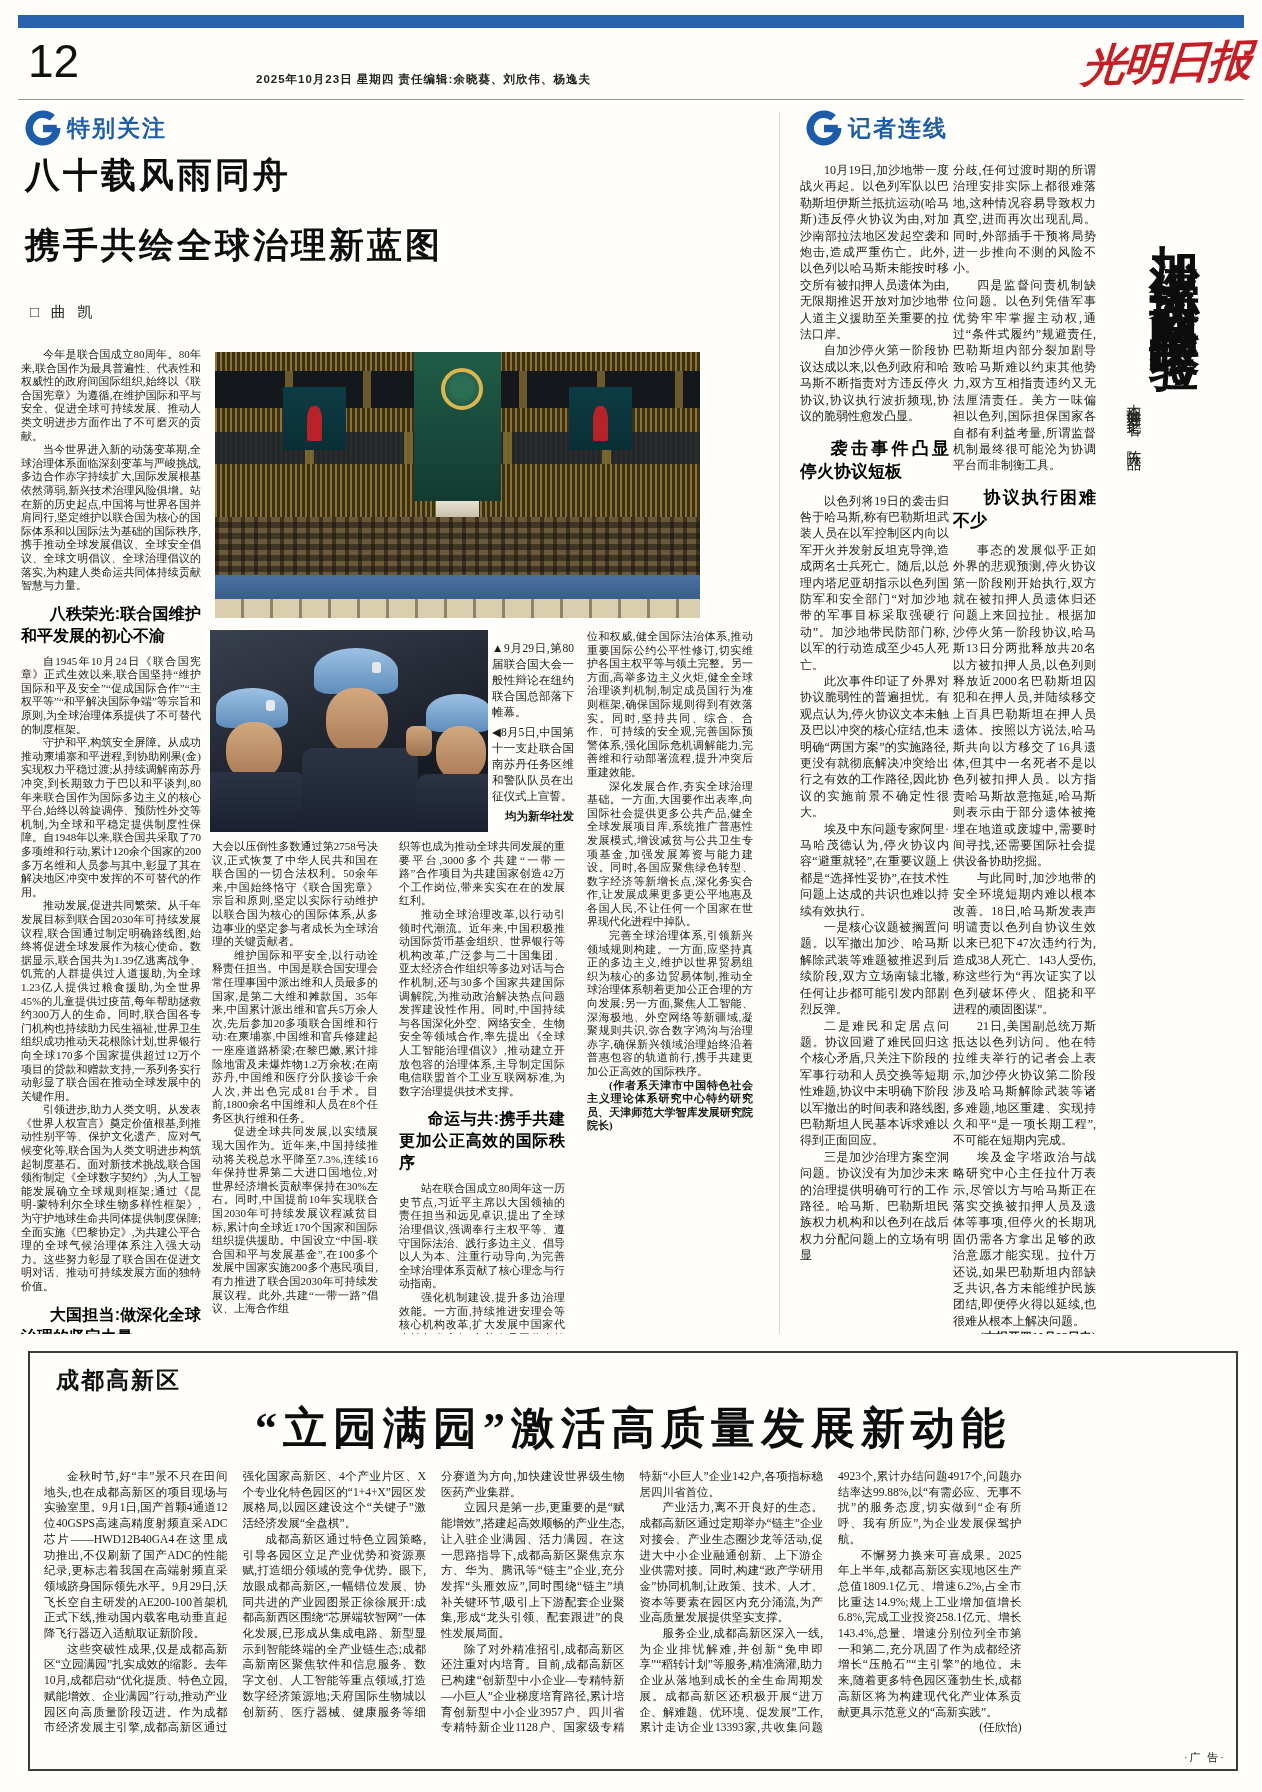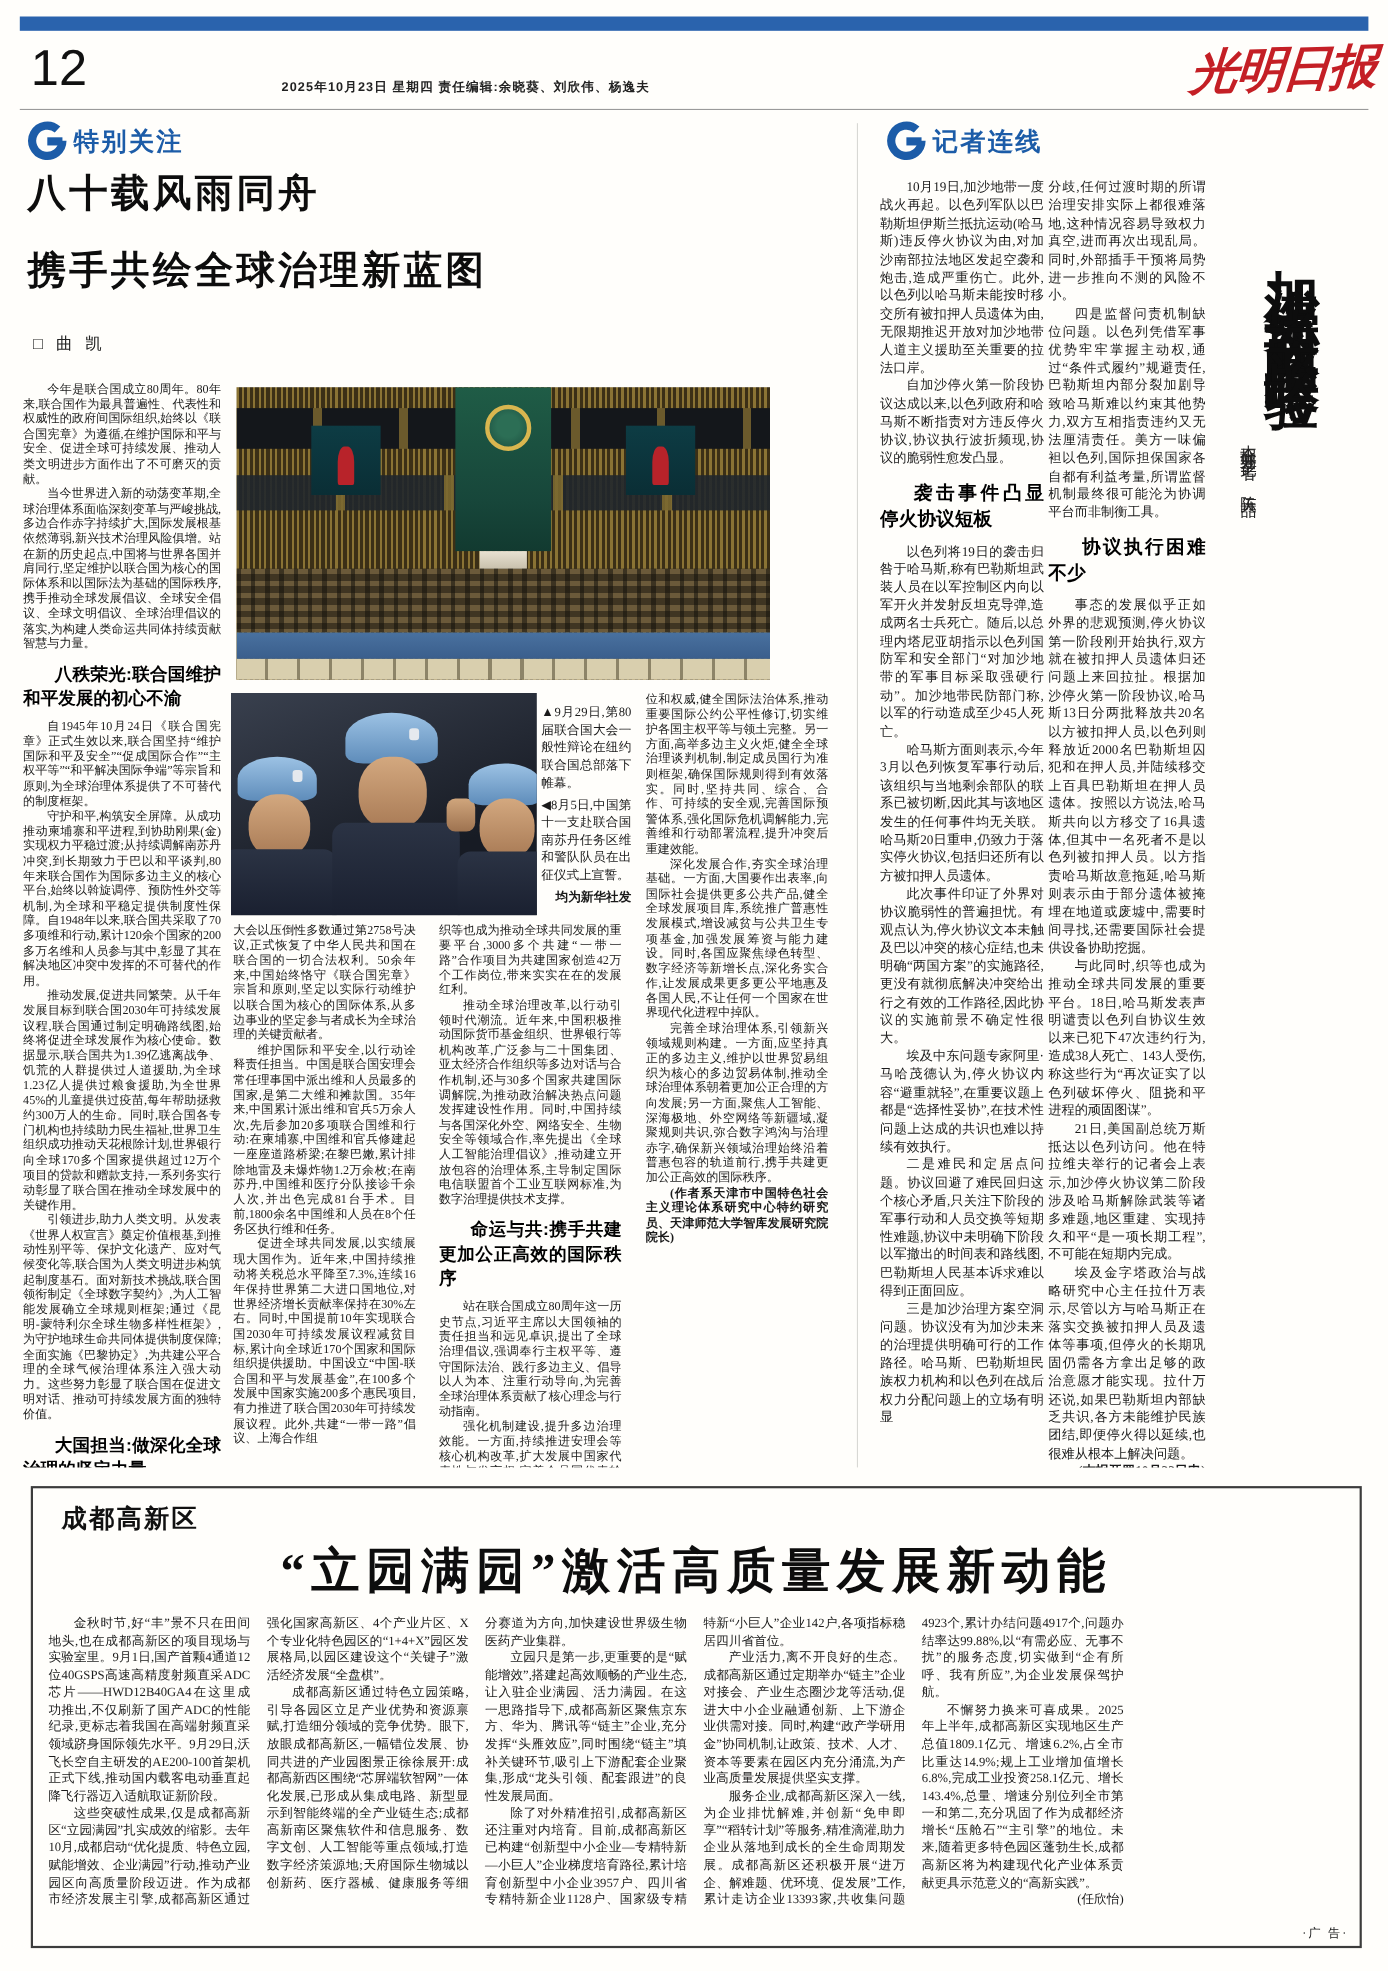--- a/index.html
+++ b/index.html
@@ -182,32 +182,32 @@
       <rect x="17" y="14" width="13" height="7" fill="#1c5ca8"></rect>
     </svg>
     <span class="label">记者连线</span>
   </div>
 
   <div class="abs col c-right" style="left:800px;top:162px;width:149px;height:1172px;">
       <p class="para">10月19日,加沙地带一度战火再起。以色列军队以巴勒斯坦伊斯兰抵抗运动(哈马斯)违反停火协议为由,对加沙南部拉法地区发起空袭和炮击,造成严重伤亡。此外,以色列以哈马斯未能按时移交所有被扣押人员遗体为由,无限期推迟开放对加沙地带人道主义援助至关重要的拉法口岸。</p>
       <p class="para">自加沙停火第一阶段协议达成以来,以色列政府和哈马斯不断指责对方违反停火协议,协议执行波折频现,协议的脆弱性愈发凸显。</p>
       <div class="subhead">袭击事件凸显停火协议短板</div>
       <p class="para">以色列将19日的袭击归咎于哈马斯,称有巴勒斯坦武装人员在以军控制区内向以军开火并发射反坦克导弹,造成两名士兵死亡。随后,以总理内塔尼亚胡指示以色列国防军和安全部门“对加沙地带的军事目标采取强硬行动”。加沙地带民防部门称,以军的行动造成至少45人死亡。</p>
-      <p class="para">哈马斯方面则表示,今年3月以色列恢复军事行动后,该组织与当地剩余部队的联系已被切断,因此其与该地区发生的任何事件均无关联。哈马斯20日重申,仍致力于落实停火协议,包括归还所有以方被扣押人员遗体。</p>
       <p class="para">此次事件印证了外界对协议脆弱性的普遍担忧。有观点认为,停火协议文本未触及巴以冲突的核心症结,也未明确“两国方案”的实施路径,更没有就彻底解决冲突给出行之有效的工作路径,因此协议的实施前景不确定性很大。</p>
       <p class="para">埃及中东问题专家阿里·马哈茂德认为,停火协议内容“避重就轻”,在重要议题上都是“选择性妥协”,在技术性问题上达成的共识也难以持续有效执行。</p>
+      <p class="para">一是核心议题被搁置问题。以军撤出加沙、哈马斯解除武装等难题被推迟到后续阶段,双方立场南辕北辙,任何让步都可能引发内部剧烈反弹。</p>
       <p class="para">二是难民和定居点问题。协议回避了难民回归这个核心矛盾,只关注下阶段的军事行动和人员交换等短期性难题,协议中未明确下阶段以军撤出的时间表和路线图,巴勒斯坦人民基本诉求难以得到正面回应。</p>
       <p class="para">三是加沙治理方案空洞问题。协议没有为加沙未来的治理提供明确可行的工作路径。哈马斯、巴勒斯坦民族权力机构和以色列在战后权力分配问题上的立场有明显</p>
     </div>
   <div class="abs col c-right" style="left:953px;top:162px;width:143px;height:1172px;">
       <p class="para ni">分歧,任何过渡时期的所谓治理安排实际上都很难落地,这种情况容易导致权力真空,进而再次出现乱局。同时,外部插手干预将局势进一步推向不测的风险不小。</p>
       <p class="para">四是监督问责机制缺位问题。以色列凭借军事优势牢牢掌握主动权,通过“条件式履约”规避责任,巴勒斯坦内部分裂加剧导致哈马斯难以约束其他势力,双方互相指责违约又无法厘清责任。美方一味偏袒以色列,国际担保国家各自都有利益考量,所谓监督机制最终很可能沦为协调平台而非制衡工具。</p>
       <div class="subhead">协议执行困难不少</div>
       <p class="para">事态的发展似乎正如外界的悲观预测,停火协议第一阶段刚开始执行,双方就在被扣押人员遗体归还问题上来回拉扯。根据加沙停火第一阶段协议,哈马斯13日分两批释放共20名以方被扣押人员,以色列则释放近2000名巴勒斯坦囚犯和在押人员,并陆续移交上百具巴勒斯坦在押人员遗体。按照以方说法,哈马斯共向以方移交了16具遗体,但其中一名死者不是以色列被扣押人员。以方指责哈马斯故意拖延,哈马斯则表示由于部分遗体被掩埋在地道或废墟中,需要时间寻找,还需要国际社会提供设备协助挖掘。</p>
-      <p class="para">与此同时,织等也成为推动全球共同发展的重要平台。18日,哈马斯发表声明谴责以色列自协议生效以来已犯下47次违约行为,造成38人死亡、143人受伤,称这些行为“再次证实了以色列破坏停火、阻挠和平进程的顽固图谋”。</p>
+      <p class="para">与此同时,加沙地带的安全环境短期内难以根本改善。18日,哈马斯发表声明谴责以色列自协议生效以来已犯下47次违约行为,造成38人死亡、143人受伤,称这些行为“再次证实了以色列破坏停火、阻挠和平进程的顽固图谋”。</p>
       <p class="para">21日,美国副总统万斯抵达以色列访问。他在特拉维夫举行的记者会上表示,加沙停火协议第二阶段涉及哈马斯解除武装等诸多难题,地区重建、实现持久和平“是一项长期工程”,不可能在短期内完成。</p>
       <p class="para">埃及金字塔政治与战略研究中心主任拉什万表示,尽管以方与哈马斯正在落实交换被扣押人员及遗体等事项,但停火的长期巩固仍需各方拿出足够的政治意愿才能实现。拉什万还说,如果巴勒斯坦内部缺乏共识,各方未能维护民族团结,即便停火得以延续,也很难从根本上解决问题。</p>
       <p class="para bold right">(本报开罗10月22日电)</p>
     </div>
 
   <div class="abs vbyline" style="left:1124px;top:392px;height:330px;">
     <span>本报驻开罗记者</span>
     <span class="name">陈天喆</span>
   </div>
   <div class="abs vheadline" style="left:1147px;top:205px;height:720px;">加沙停火协议面临严峻考验</div>

